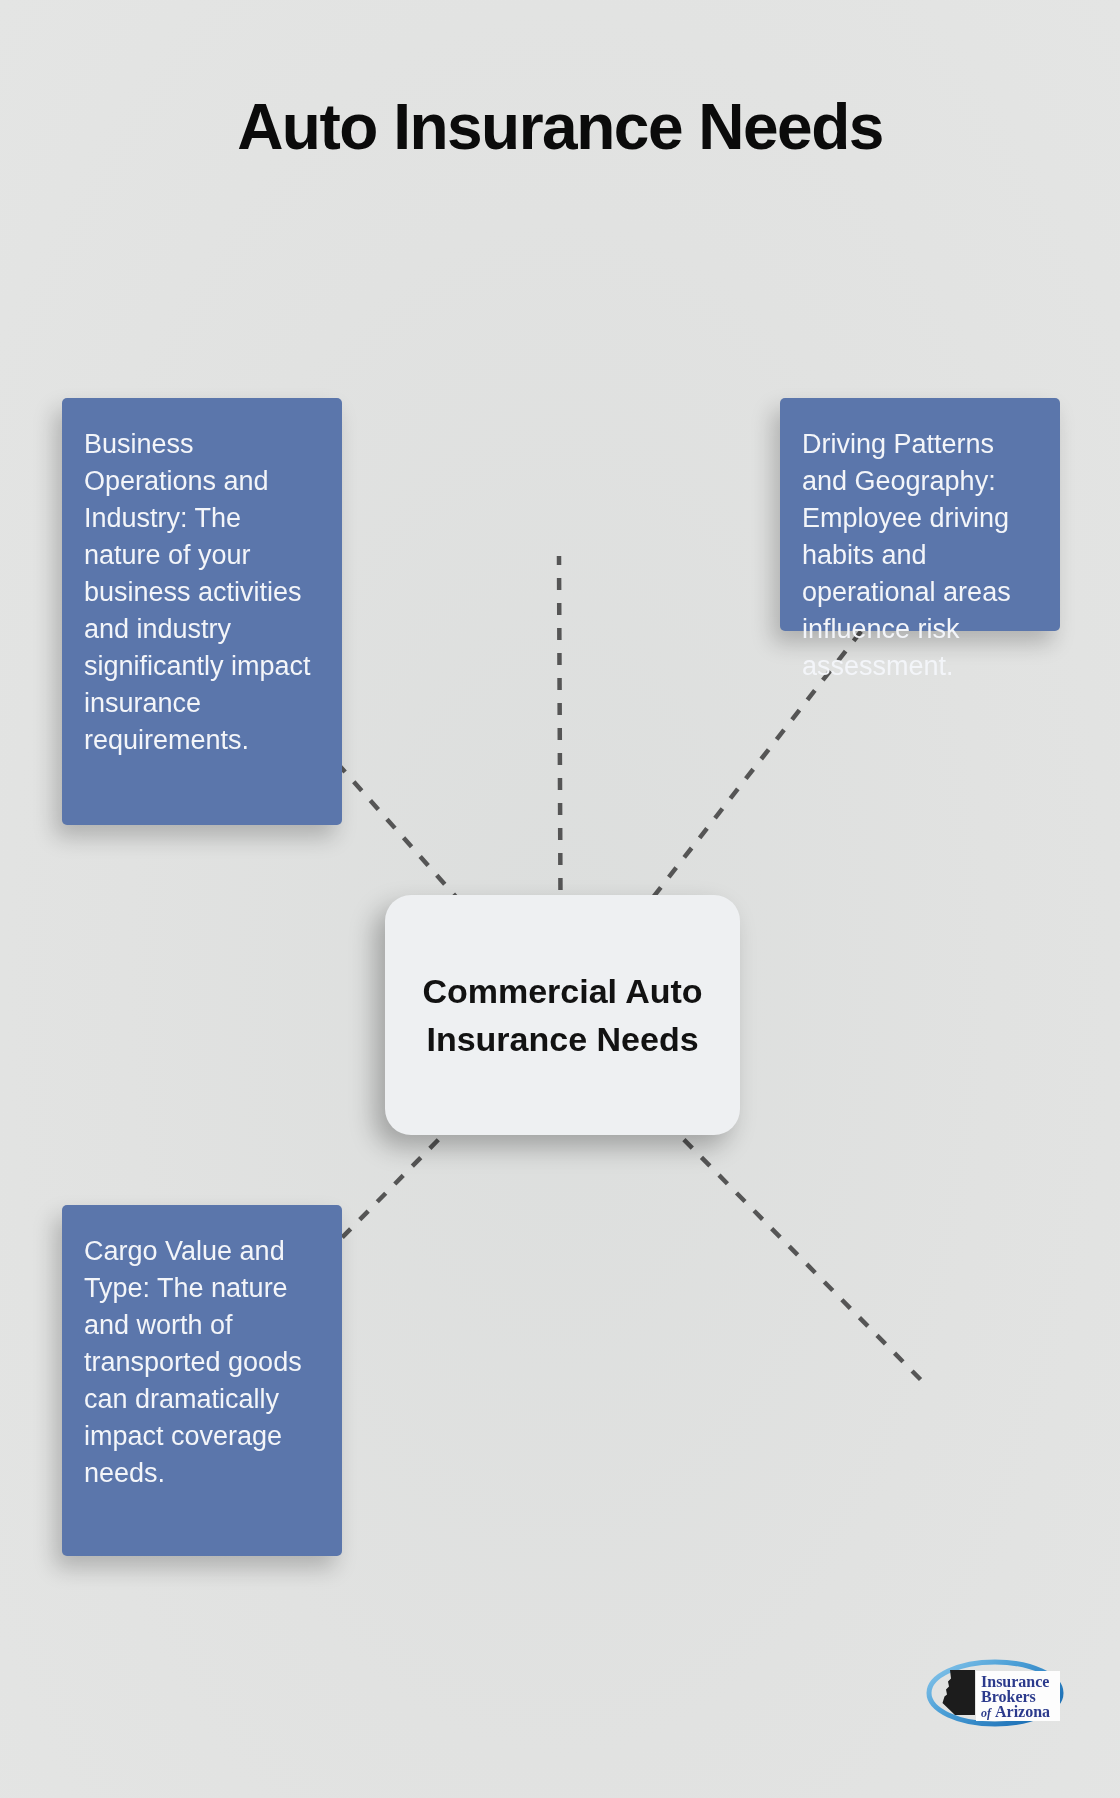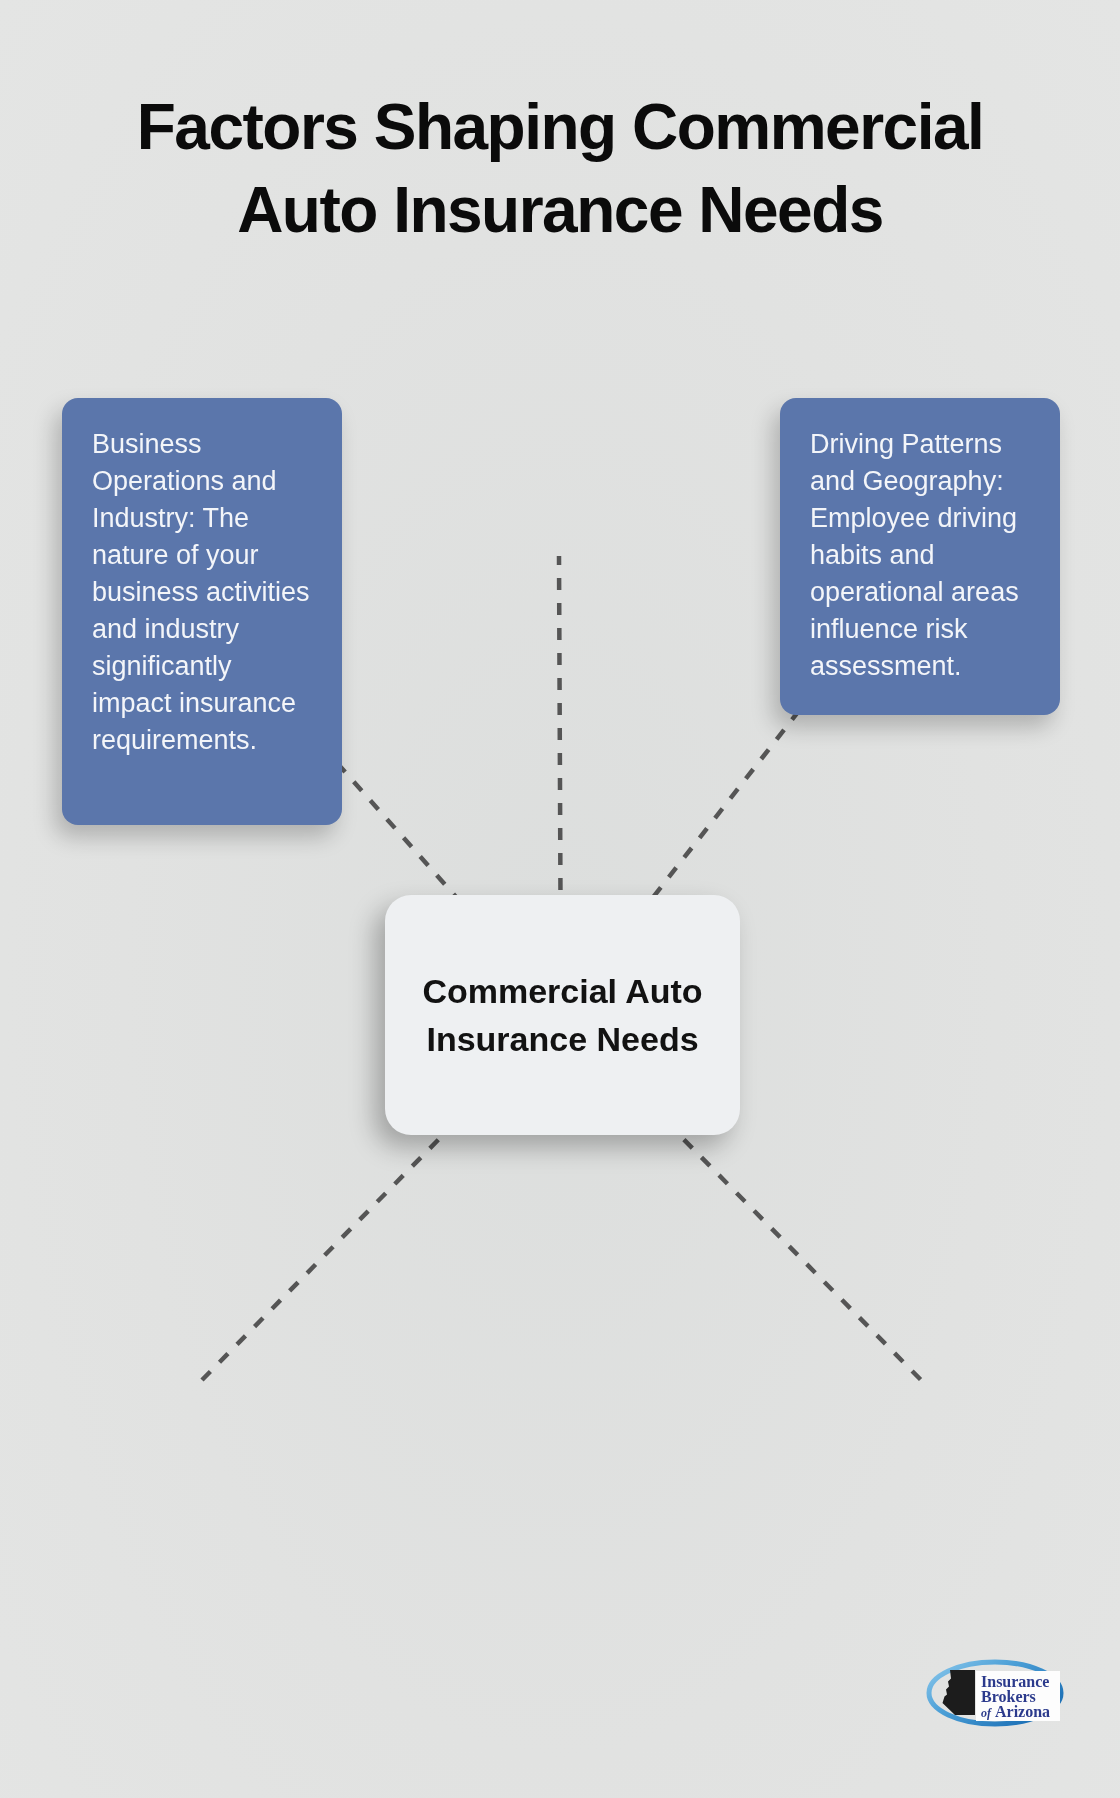--- a/index.html
+++ b/index.html
@@ -18,54 +18,53 @@
     letter-spacing:-1.5px;
     color:#0b0b0b;
   }
   .connectors{position:absolute;left:0;top:0;z-index:1;}
   .node{
     position:absolute;z-index:2;
     box-sizing:border-box;
   }
   .factor{
     background:#5b76ab;
-    border-radius:16px;
+    border-radius:5px;
     color:#f3f5f9;
     font-size:27px;line-height:37px;
-    padding:28px 30px;
+    padding:28px 22px;
     box-shadow:-7px 12px 22px rgba(0,0,0,0.22);
   }
   .center-node{
     background:#eef0f2;
     border-radius:26px;
     box-shadow:-10px 12px 26px rgba(0,0,0,0.28);
     display:flex;align-items:center;justify-content:center;
     text-align:center;
     color:#121212;
     font-size:34px;line-height:48px;font-weight:700;
     padding:10px 27px;
   }
   #factor-business{left:62px;top:398px;width:280px;height:427px;}
   #factor-fleet{left:420px;top:398px;width:278px;height:317px;}
-  #factor-driving{left:780px;top:398px;width:280px;height:317px;}
+  #factor-driving{left:780px;top:398px;width:280px;height:233px;}
   #factor-cargo{left:62px;top:1205px;width:280px;height:351px;}
   #factor-risk{left:782px;top:1206px;width:280px;height:351px;}
   #center-box{left:385px;top:895px;width:355px;height:240px;}
   .logo{position:absolute;left:925px;top:1658px;width:140px;height:70px;z-index:2;}
   .logo text{font-family:"Liberation Serif", serif;fill:#2b3a8c;}
   .logo .lg-bold{font-weight:700;font-size:16px;}
   .logo .lg-of{font-style:italic;font-weight:700;font-size:12px;}
 </style>
 </head>
 <body>
 
 <div class="canvas">
 
   <div class="title">
-    <div>Factors Shaping Commercial</div>
     <div>Auto Insurance Needs</div>
   </div>
 
   <svg class="connectors" width="1120" height="1798" viewBox="0 0 1120 1798">
     <g stroke="#555555" stroke-width="4.5" stroke-dasharray="12 13" fill="none">
       <line x1="561" y1="1015" x2="202" y2="611"></line>
       <line x1="561" y1="1015" x2="559" y2="556"></line>
       <line x1="561" y1="1015" x2="920" y2="556"></line>
       <line x1="561" y1="1015" x2="202" y2="1380"></line>
       <line x1="561" y1="1015" x2="922" y2="1381"></line>
@@ -74,20 +73,23 @@
 
   <div class="node factor" id="factor-business">
     <span>Business Operations and Industry: The nature of your business activities and industry significantly impact insurance requirements.</span>
   </div>
 
 
   <div class="node factor" id="factor-driving">
     <span>Driving Patterns and Geography: Employee driving habits and operational areas influence risk assessment.</span>
   </div>
 
+  <div class="node factor" id="factor-cargo">
+    <span>Cargo Value and Type: The nature and worth of transported goods can dramatically impact coverage needs.</span>
+  </div>
 
 
   <div class="node center-node" id="center-box">
     <span>Commercial Auto Insurance Needs</span>
   </div>
 
   <svg class="logo" viewBox="0 0 140 70">
     <defs>
       <linearGradient id="ellipseGrad" x1="0" y1="0" x2="1" y2="0.7">
         <stop offset="0" stop-color="#8cc9ec"></stop>

